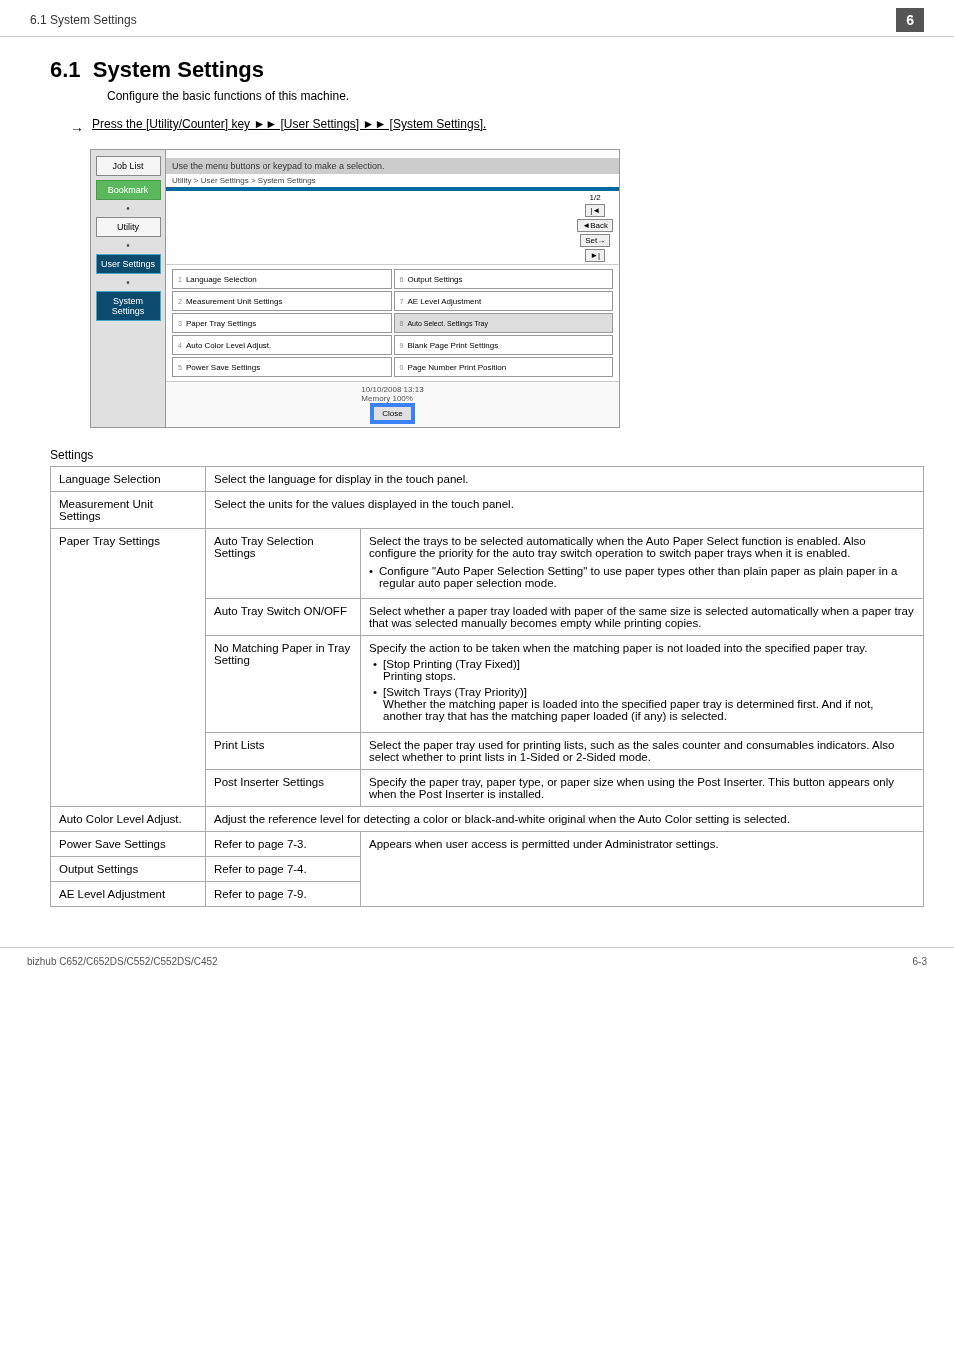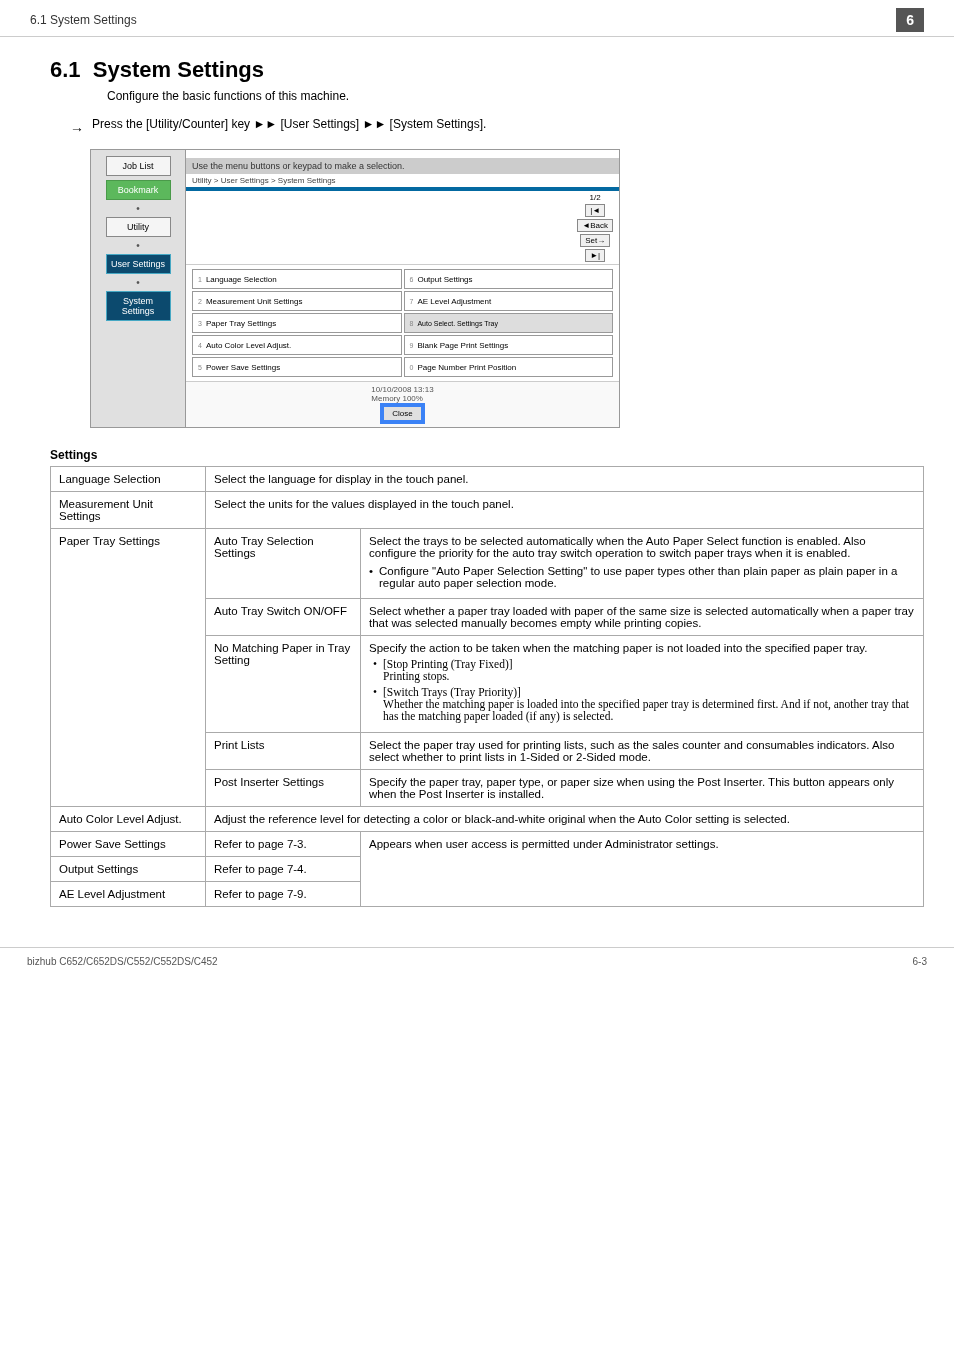--- a/index.html
+++ b/index.html
@@ -58,32 +58,33 @@
       margin-left: 20px;
     }
     .arrow-symbol {
       font-size: 14px;
       margin-right: 8px;
       margin-top: 2px;
       color: #000;
     }
     .instruction-text {
       font-size: 12px;
+      text-decoration: underline;
     }
 
     
     .screen-container {
       display: flex;
       margin-left: 40px;
       margin-bottom: 20px;
       border: 1px solid #999;
       width: 530px;
     }
     .screen-sidebar {
-      width: 95px;
+      width: 75px;
       background: #e0e0e0;
       border-right: 1px solid #999;
       display: flex;
       flex-direction: column;
       align-items: center;
       padding: 4px 0;
     }
     .sidebar-btn {
       width: 65px;
       text-align: center;
@@ -182,21 +183,21 @@
     }
     .close-btn {
       border: 4px solid #3b82f6;
       padding: 2px 8px;
       font-size: 8px;
       background: #e0e0e0;
     }
 
     
     .settings-label {
-      font-weight: bold;
+      font-weight: normal;
       font-size: 12px;
       margin-bottom: 4px;
       margin-top: 4px;
     }
 
     table.settings-table {
       width: 100%;
       border-collapse: collapse;
       font-size: 11.5px;
     }
@@ -227,21 +228,20 @@
     }
     .bullet-list li::before {
       content: "•";
       margin-right: 6px;
       flex-shrink: 0;
     }
     .indent-list {
       list-style: none;
       padding: 0;
       margin: 4px 0 0 0;
-      font-family: Liberation Serif, serif;
     }
     .indent-list li {
       display: flex;
       align-items: flex-start;
       margin-bottom: 4px;
       padding-left: 4px;
     }
     .indent-list li::before {
       content: "•";
       margin-right: 6px;

